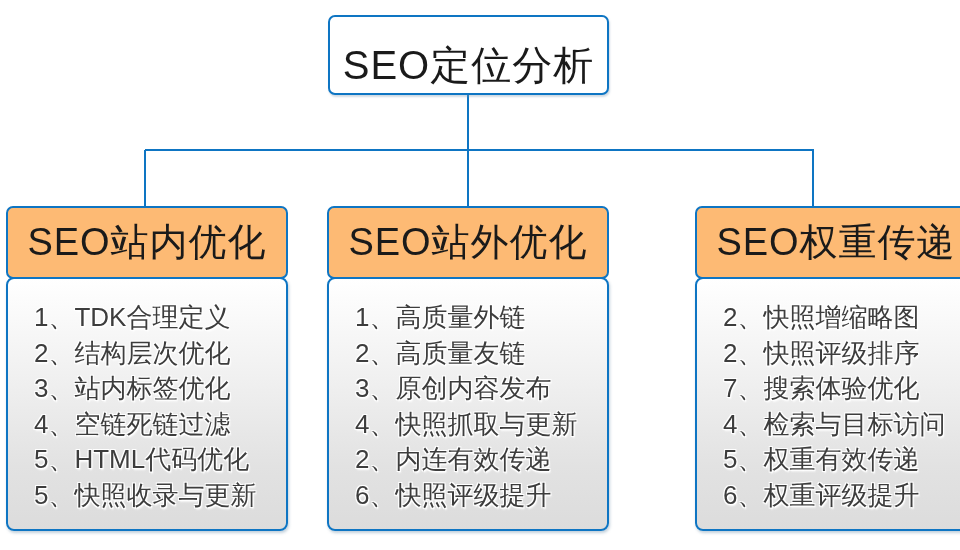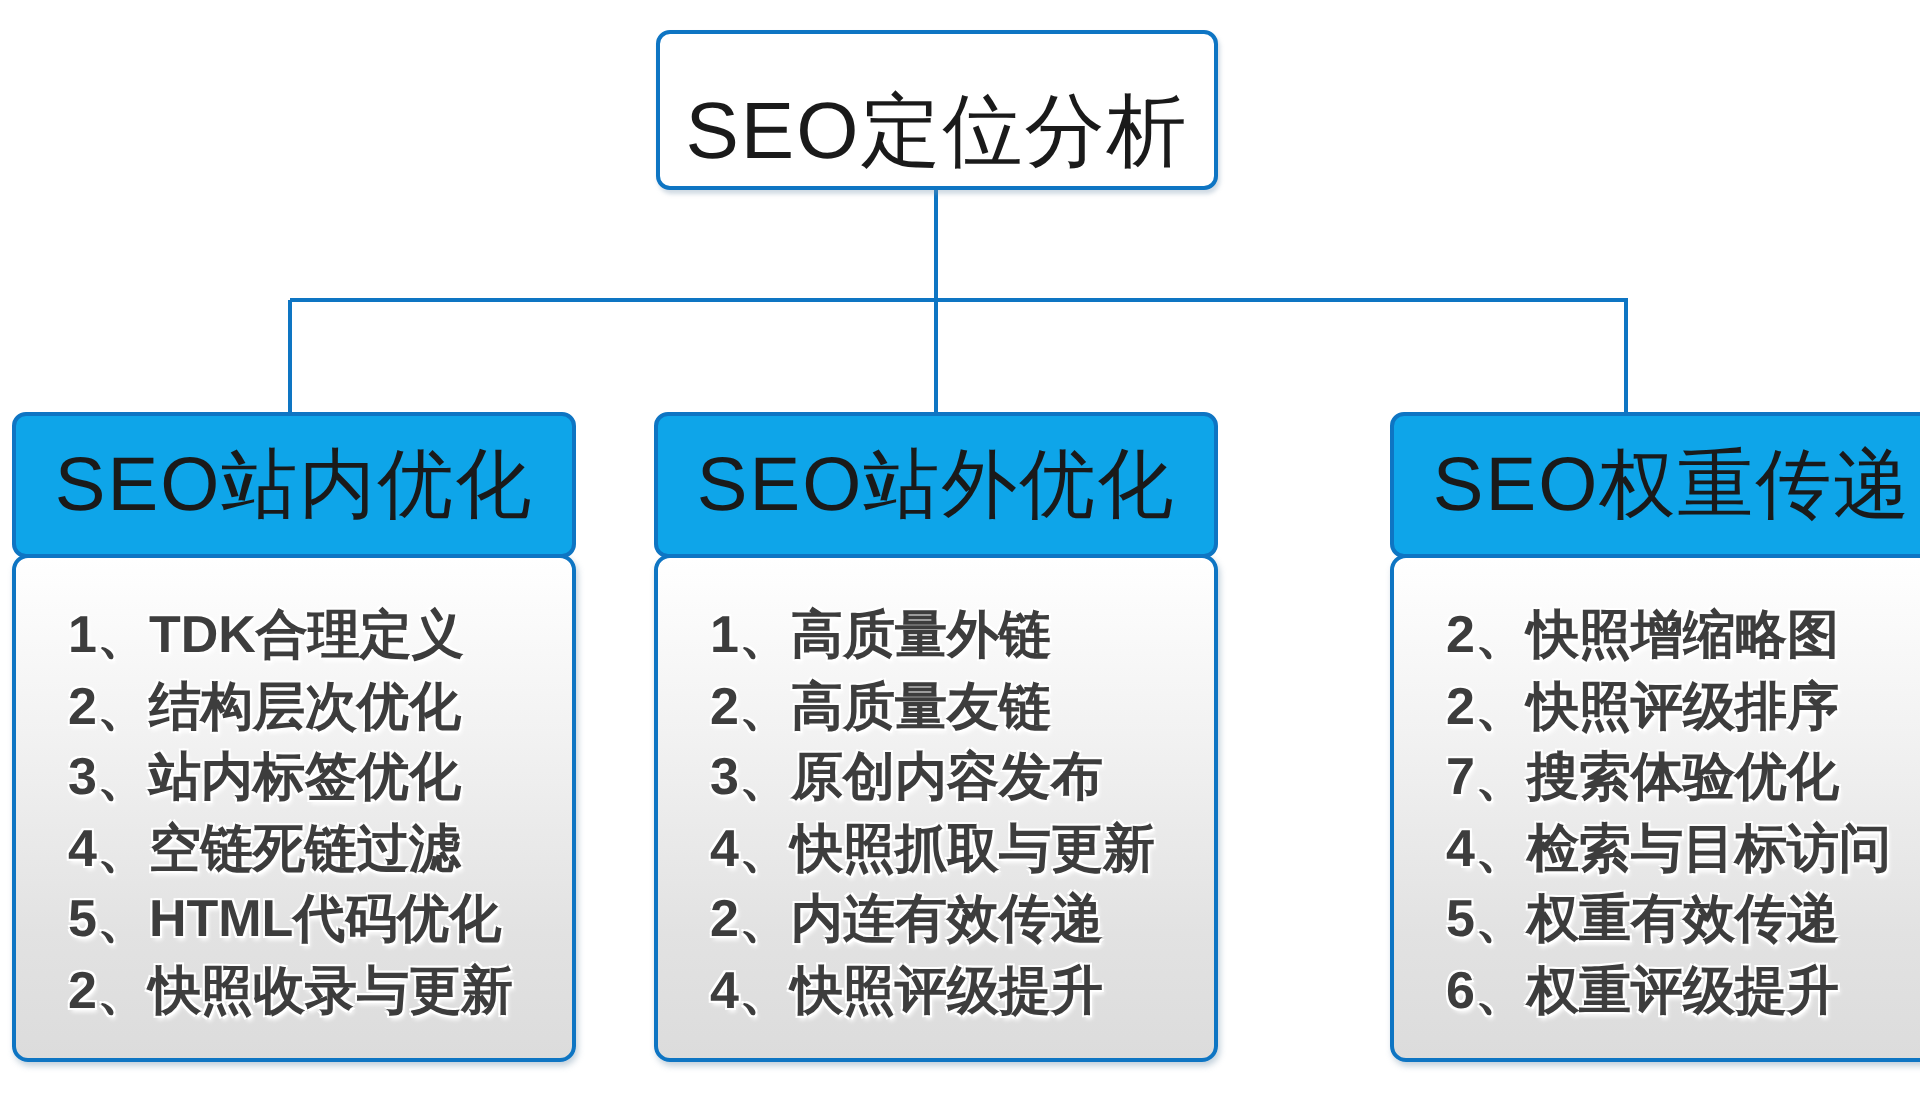--- a/index.html
+++ b/index.html
@@ -56,21 +56,21 @@
   }
   #column-onsite  { left: 6px; }
   #column-offsite { left: 327px; }
   #column-weight  { left: 672px; padding-left: 23px; }
   .column-header {
     box-sizing: border-box;
     width: 100%;
     height: 73px;
     border: 2px solid #0e75c3;
     border-radius: 7px;
-    background: #0ea5e9;
+    background: #fdba74;
     display: flex;
     align-items: center;
     justify-content: center;
     position: relative;
     z-index: 2;
   }
   .column-header .node-label {
     font-size: 38px;
   }
   .list-box {
@@ -78,21 +78,20 @@
     width: 100%;
     height: 254px;
     margin-top: -2px;
     border: 2px solid #0e75c3;
     border-radius: 8px;
     background: linear-gradient(to bottom, #ffffff 0%, #f2f2f2 35%, #e2e2e2 75%, #dcdcdc 100%);
     box-shadow: 1px 2px 3px rgba(120, 150, 175, 0.45);
     padding: 21px 8px 0 26px;
     position: relative;
     z-index: 1;
-    font-weight: bold;
   }
   .list-item {
     color: #3d3d3d;
     font-size: 26px;
     line-height: 35.5px;
     white-space: nowrap;
     text-shadow: 1px 1px 0 #ffffff, -1px -1px 0 #ffffff,
                  1px -1px 0 #ffffff, -1px 1px 0 #ffffff,
                  1px 2px 2px #ffffff;
   }
@@ -115,35 +114,35 @@
   <div class="column" id="column-onsite">
     <div class="column-header">
       <span class="node-label">SEO站内优化</span>
     </div>
     <div class="list-box">
       <div class="list-item">1、TDK合理定义</div>
       <div class="list-item">2、结构层次优化</div>
       <div class="list-item">3、站内标签优化</div>
       <div class="list-item">4、空链死链过滤</div>
       <div class="list-item">5、HTML代码优化</div>
-      <div class="list-item">2、快照收录与更新</div>
+      <div class="list-item">5、快照收录与更新</div>
     </div>
   </div>
 
   <div class="column" id="column-offsite">
     <div class="column-header">
       <span class="node-label">SEO站外优化</span>
     </div>
     <div class="list-box">
       <div class="list-item">1、高质量外链</div>
       <div class="list-item">2、高质量友链</div>
       <div class="list-item">3、原创内容发布</div>
       <div class="list-item">4、快照抓取与更新</div>
       <div class="list-item">2、内连有效传递</div>
-      <div class="list-item">4、快照评级提升</div>
+      <div class="list-item">6、快照评级提升</div>
     </div>
   </div>
 
   <div class="column" id="column-weight">
     <div class="column-header">
       <span class="node-label">SEO权重传递</span>
     </div>
     <div class="list-box">
       <div class="list-item">2、快照增缩略图</div>
       <div class="list-item">2、快照评级排序</div>

